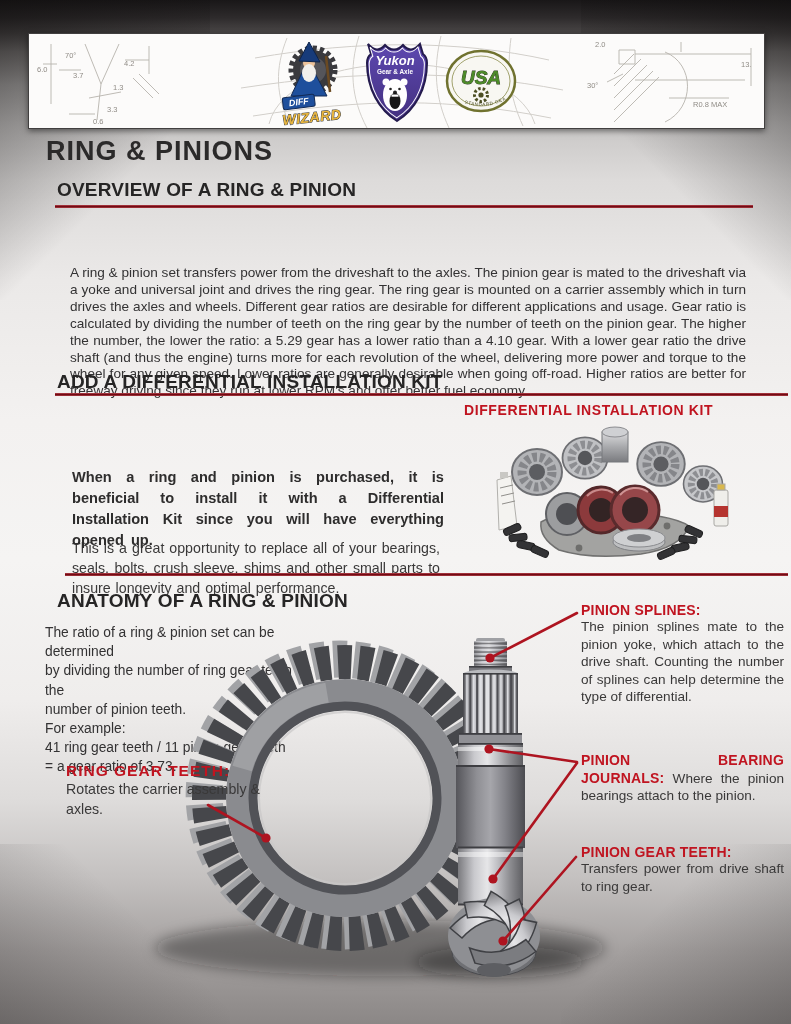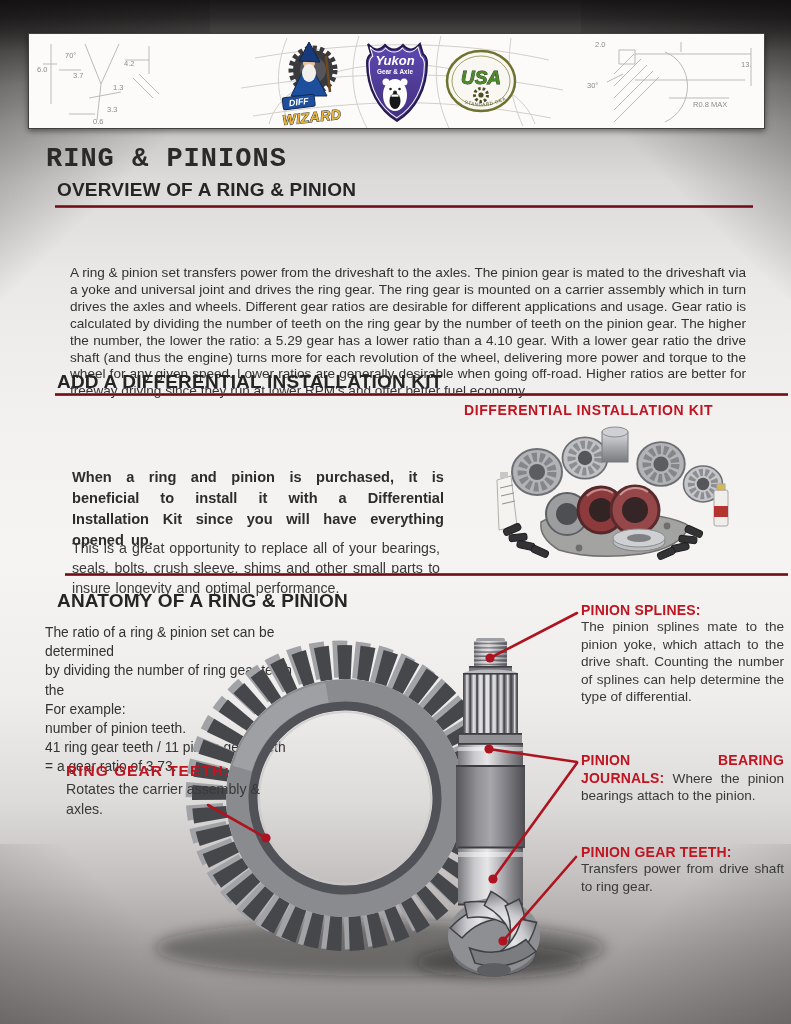--- a/index.html
+++ b/index.html
@@ -20,22 +20,22 @@
   .bcorner.r{right:0;background:linear-gradient(315deg,rgba(25,22,22,.28),rgba(25,22,22,0) 60%);}
 
   .banner{
     position:absolute;left:28px;top:33px;width:735px;height:94px;
     background:#fcfbfa;border:1px solid #413f3f;
     box-shadow:0 2px 6px rgba(0,0,0,.5);
   }
   .banner svg{display:block;}
 
   .page-title{
-    position:absolute;left:46px;top:144px;
-    font-size:27px;font-weight:700;letter-spacing:1px;color:#2b2a2a;font-family:Liberation Mono, monospace;
+    position:absolute;left:46px;top:136px;
+    font-size:27px;font-weight:700;letter-spacing:1px;color:#2b2a2a;
   }
   .sec-head{
     position:absolute;font-size:19px;font-weight:700;letter-spacing:.2px;color:#262525;
   }
   .rule{
     position:absolute;height:3px;
     background:linear-gradient(180deg,#bb4750 0%,#720b14 45%,#720b14 60%,#b5434b 100%);
   }
   .body-text{position:absolute;color:#333233;margin-top:48px;}
   .overview-body{
@@ -282,22 +282,22 @@
     </g>
   </svg>
 
   <div class="rule" style="left:65px;top:573px;width:723px;z-index:2;"></div>
 
   <div class="sec-head" style="left:57px;top:576px;z-index:3;margin-top:14px;">ANATOMY OF A RING &amp; PINION</div>
 
   <div class="anatomy-intro">
     <div>The ratio of a ring &amp; pinion set can be determined</div>
     <div>by dividing the number of ring gear teeth by the</div>
+    <div>number of pinion teeth.</div>
     <div>For example:</div>
-    <div>number of pinion teeth.</div>
     <div>41 ring gear teeth / 11 pinion gear teeth</div>
     <div>= a gear ratio of 3.73.</div>
   </div>
 
   <svg class="anatomy-art" viewBox="0 0 791 1024">
     <defs>
       <linearGradient id="metalH" x1="0" y1="0" x2="1" y2="0">
         <stop offset="0" stop-color="#7a7a7e"></stop>
           <stop offset=".25" stop-color="#c9c9cd"></stop>
         <stop offset=".45" stop-color="#e6e6e8"></stop>

